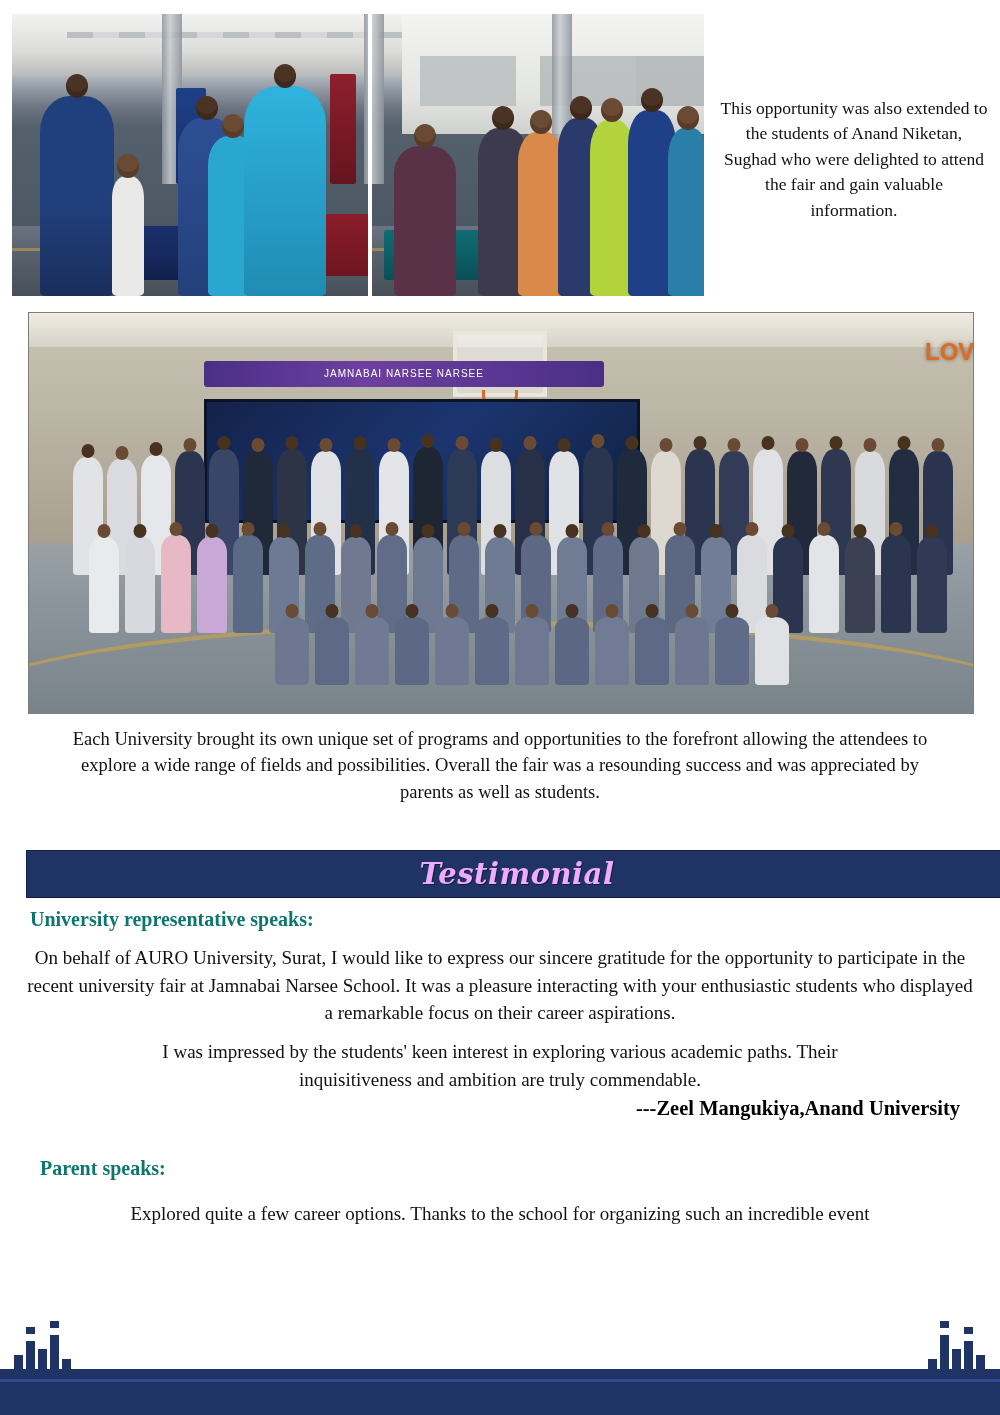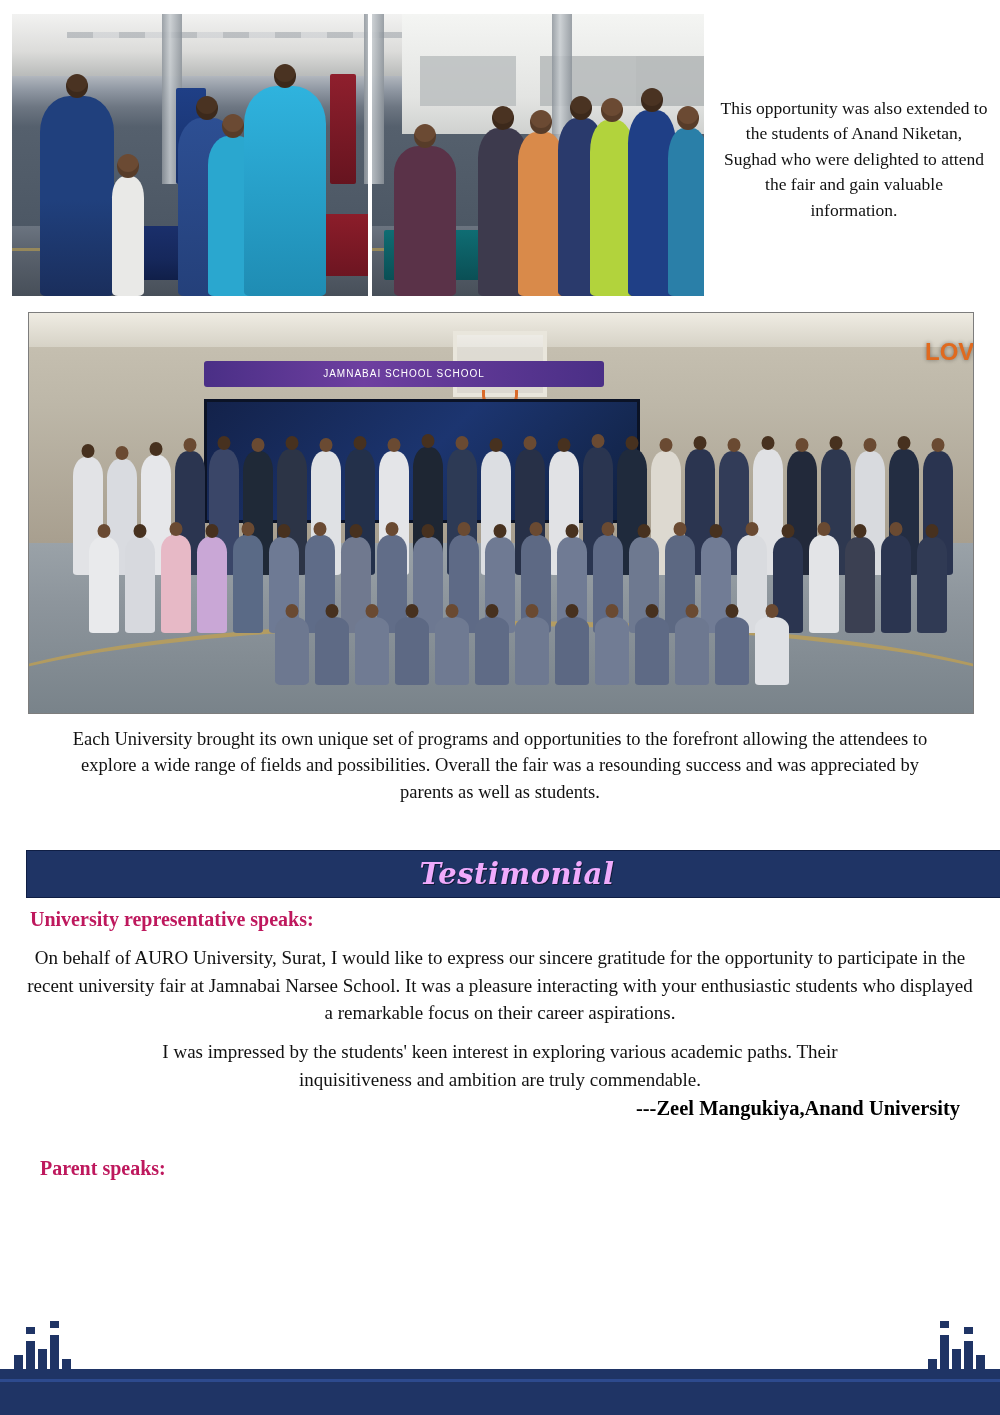--- a/index.html
+++ b/index.html
@@ -279,21 +279,21 @@
     font-weight: bold;
     letter-spacing: .5px;
     text-shadow: 1px 1px 0 rgba(0,0,0,.45);
   }
 
   
   .t-heading {
     position: absolute;
     font-weight: bold;
     font-size: 20px;
-    color: #be185d;
+    color: #0f766e;
   }
   .t-para {
     position: absolute;
     text-align: center;
     font-size: 19px;
     line-height: 1.45;
     color: #111;
   }
   .t-sign {
     position: absolute;
@@ -419,21 +419,21 @@
       </div>
     </div>
 
     <div class="caption-right">This opportunity was also extended to the students of Anand Niketan, Sughad who were delighted to attend the fair and gain valuable information.</div>
   </div>
 
   <div class="group-photo">
     <div class="gp-wall"></div>
     <div class="gp-upper-beam"></div>
     <div class="gp-hoop"></div>
-    <div class="gp-stage-banner">JAMNABAI SCHOOL SCHOOL</div>
+    <div class="gp-stage-banner">JAMNABAI NARSEE NARSEE</div>
     <div class="gp-screen"></div>
     <div class="gp-love">LOVE</div>
     <div class="gp-floor"></div>
 
     <div class="gp-row" style="top:262px;">
       <div class="gp-p" style="left:44px;  width:30px; height:118px; background:#e2e3e6;">
           <span class="h d"></span>
         </div>
       <div class="gp-p" style="left:78px;  width:30px; height:116px; background:#d9dbe0;">
           <span class="h"></span>
@@ -635,20 +635,21 @@
   <div class="testimonial-banner">
     <span>Testimonial</span>
   </div>
 
   <div class="t-heading" id="univ-heading">University representative speaks:</div>
   <div class="t-para" id="univ-para-2">I was impressed by the students' keen interest in exploring various academic paths. Their inquisitiveness and ambition are truly commendable.</div>
   <div class="t-para" id="univ-para-1">On behalf of AURO University, Surat, I would like to express our sincere gratitude for the opportunity to participate in the recent university fair at Jamnabai Narsee School. It was a pleasure interacting with your enthusiastic students who displayed a remarkable focus on their career aspirations.</div>
   <div class="t-sign" id="univ-sign">---Zeel Mangukiya,Anand University</div>
 
   <div class="t-heading" id="parent-heading">Parent speaks:</div>
+  <div class="t-para" id="parent-para">Explored quite a few career options. Thanks to the school for organizing such an incredible event</div>
 
   <div class="footer">
     <div class="footer-tower left">
       <div class="ft-col" style="left:0;  height:30px;"></div>
       <div class="ft-col" style="left:12px; height:44px;"></div>
       <div class="ft-col" style="left:24px; height:36px;"></div>
       <div class="ft-col" style="left:36px; height:50px;"></div>
       <div class="ft-col" style="left:48px; height:26px;"></div>
       <div class="ft-cap" style="left:12px; top:0;"></div>
       <div class="ft-cap" style="left:36px; top:-6px;"></div>

